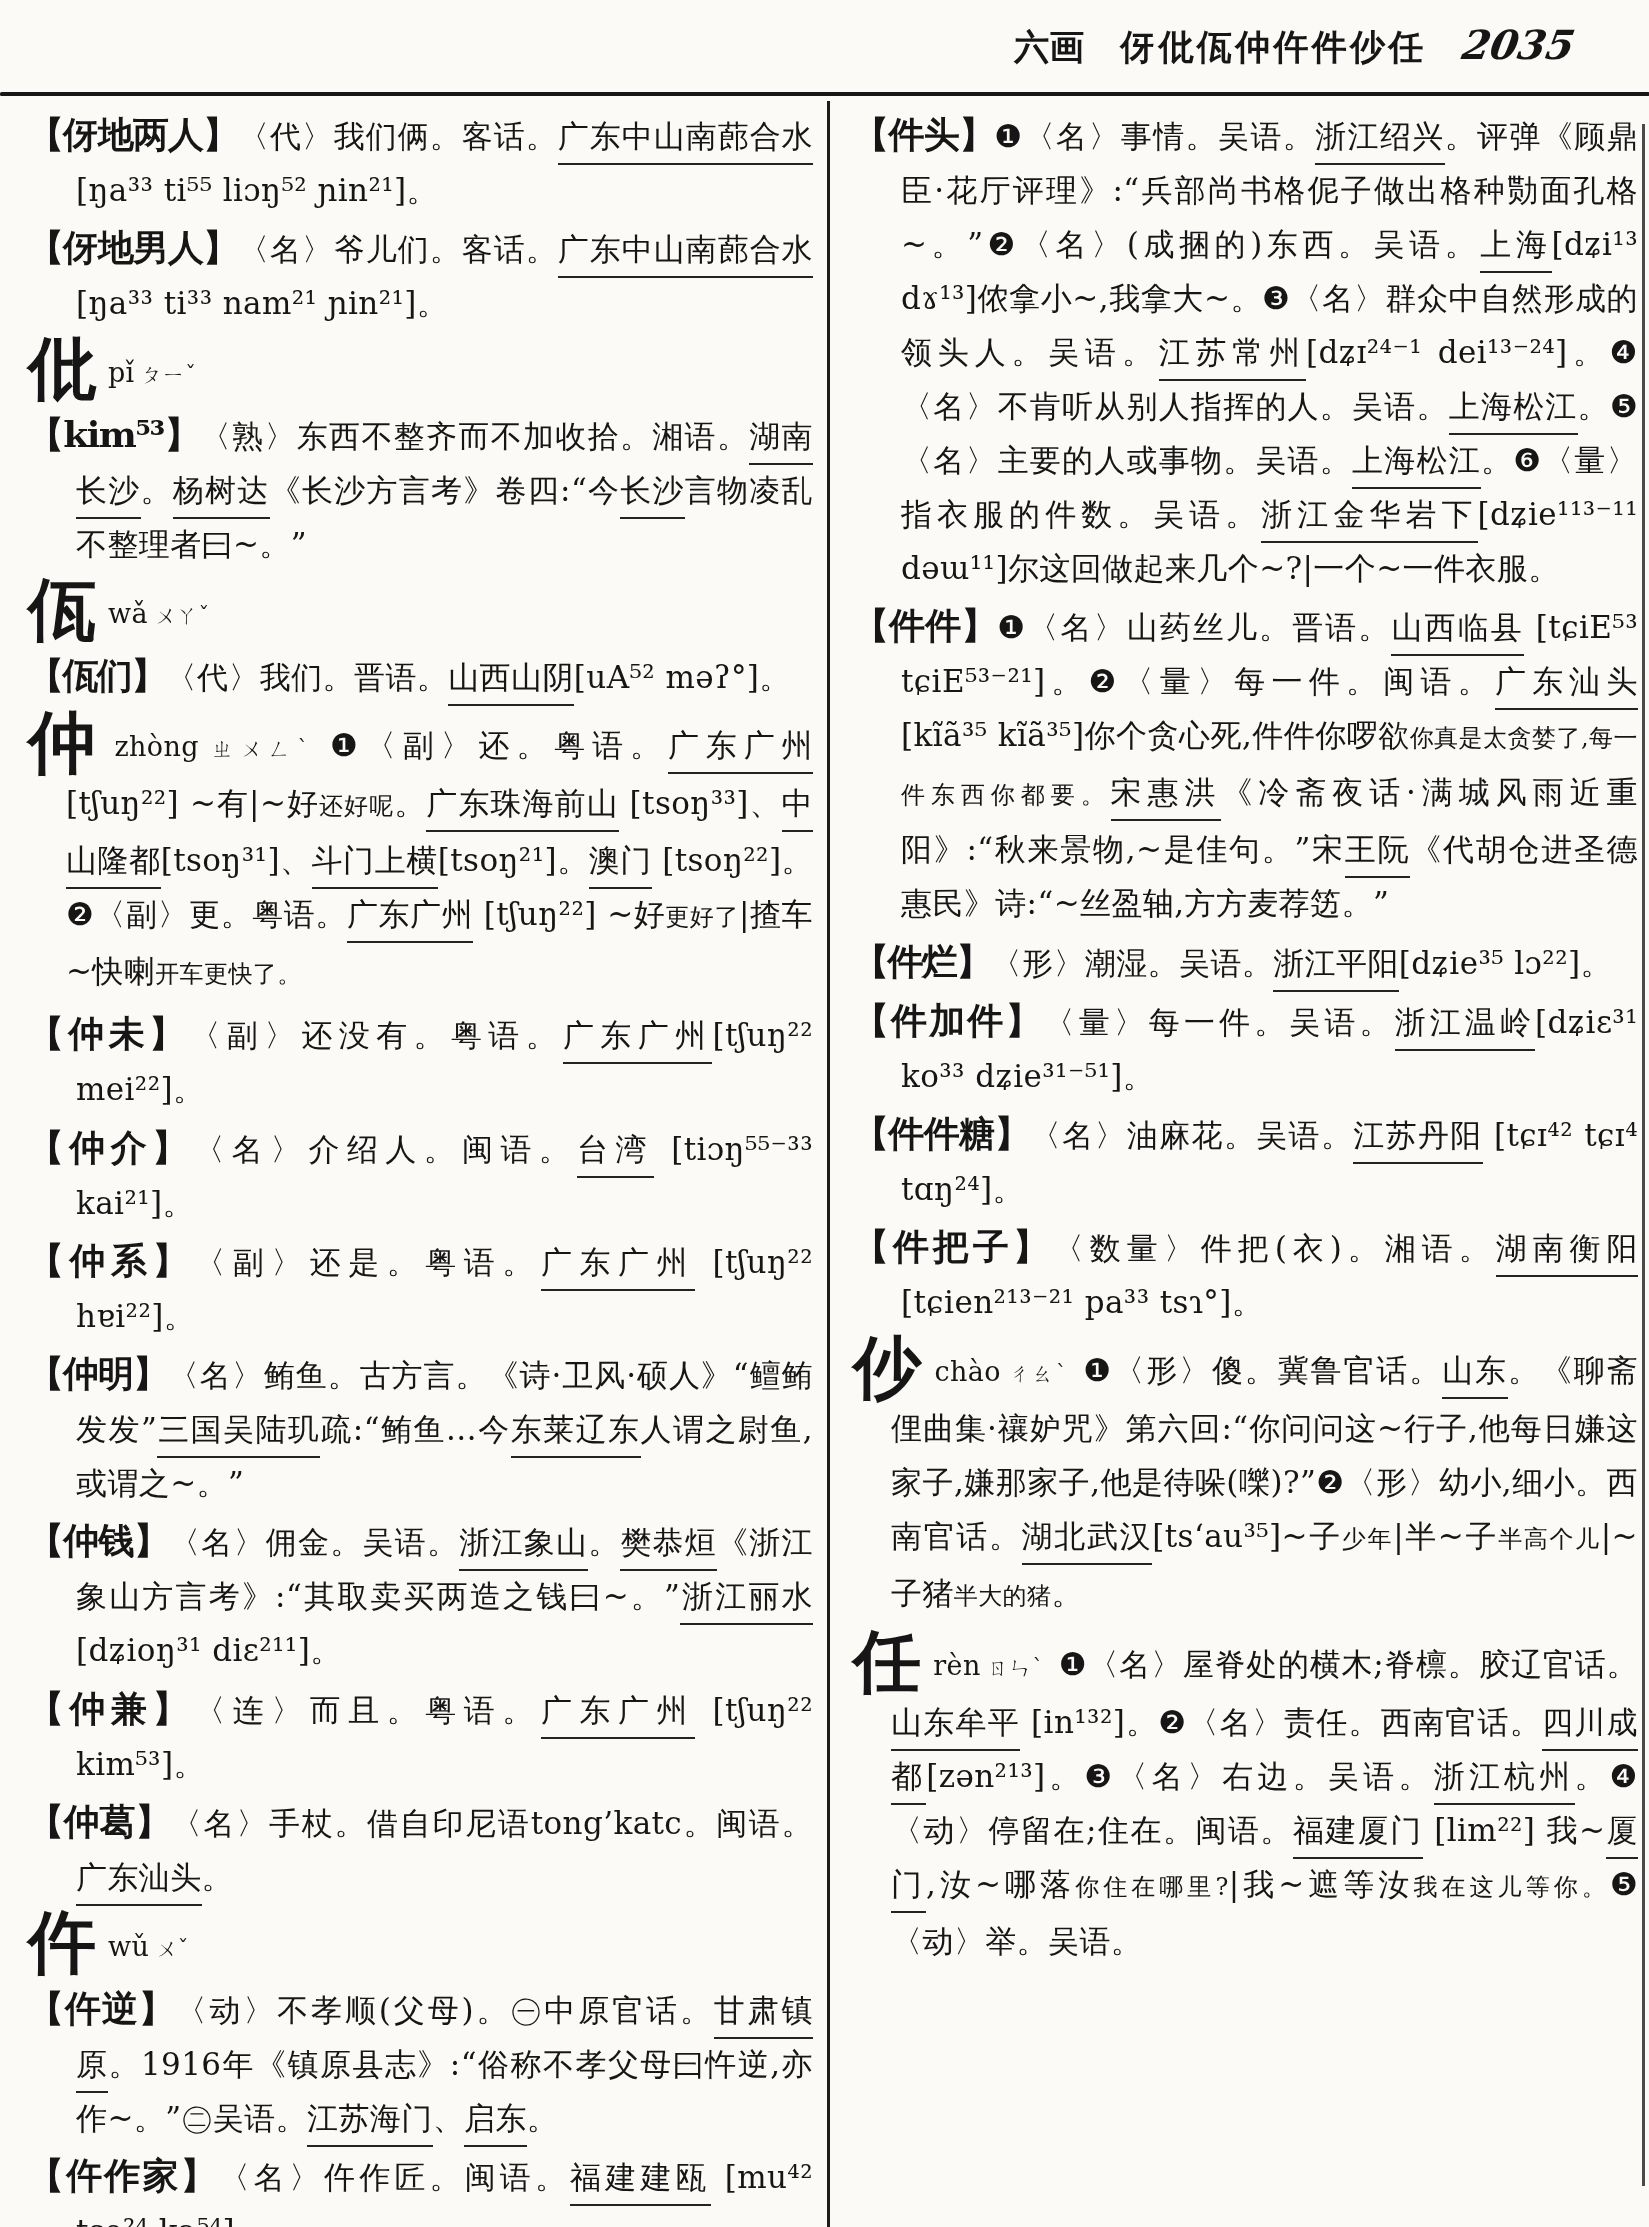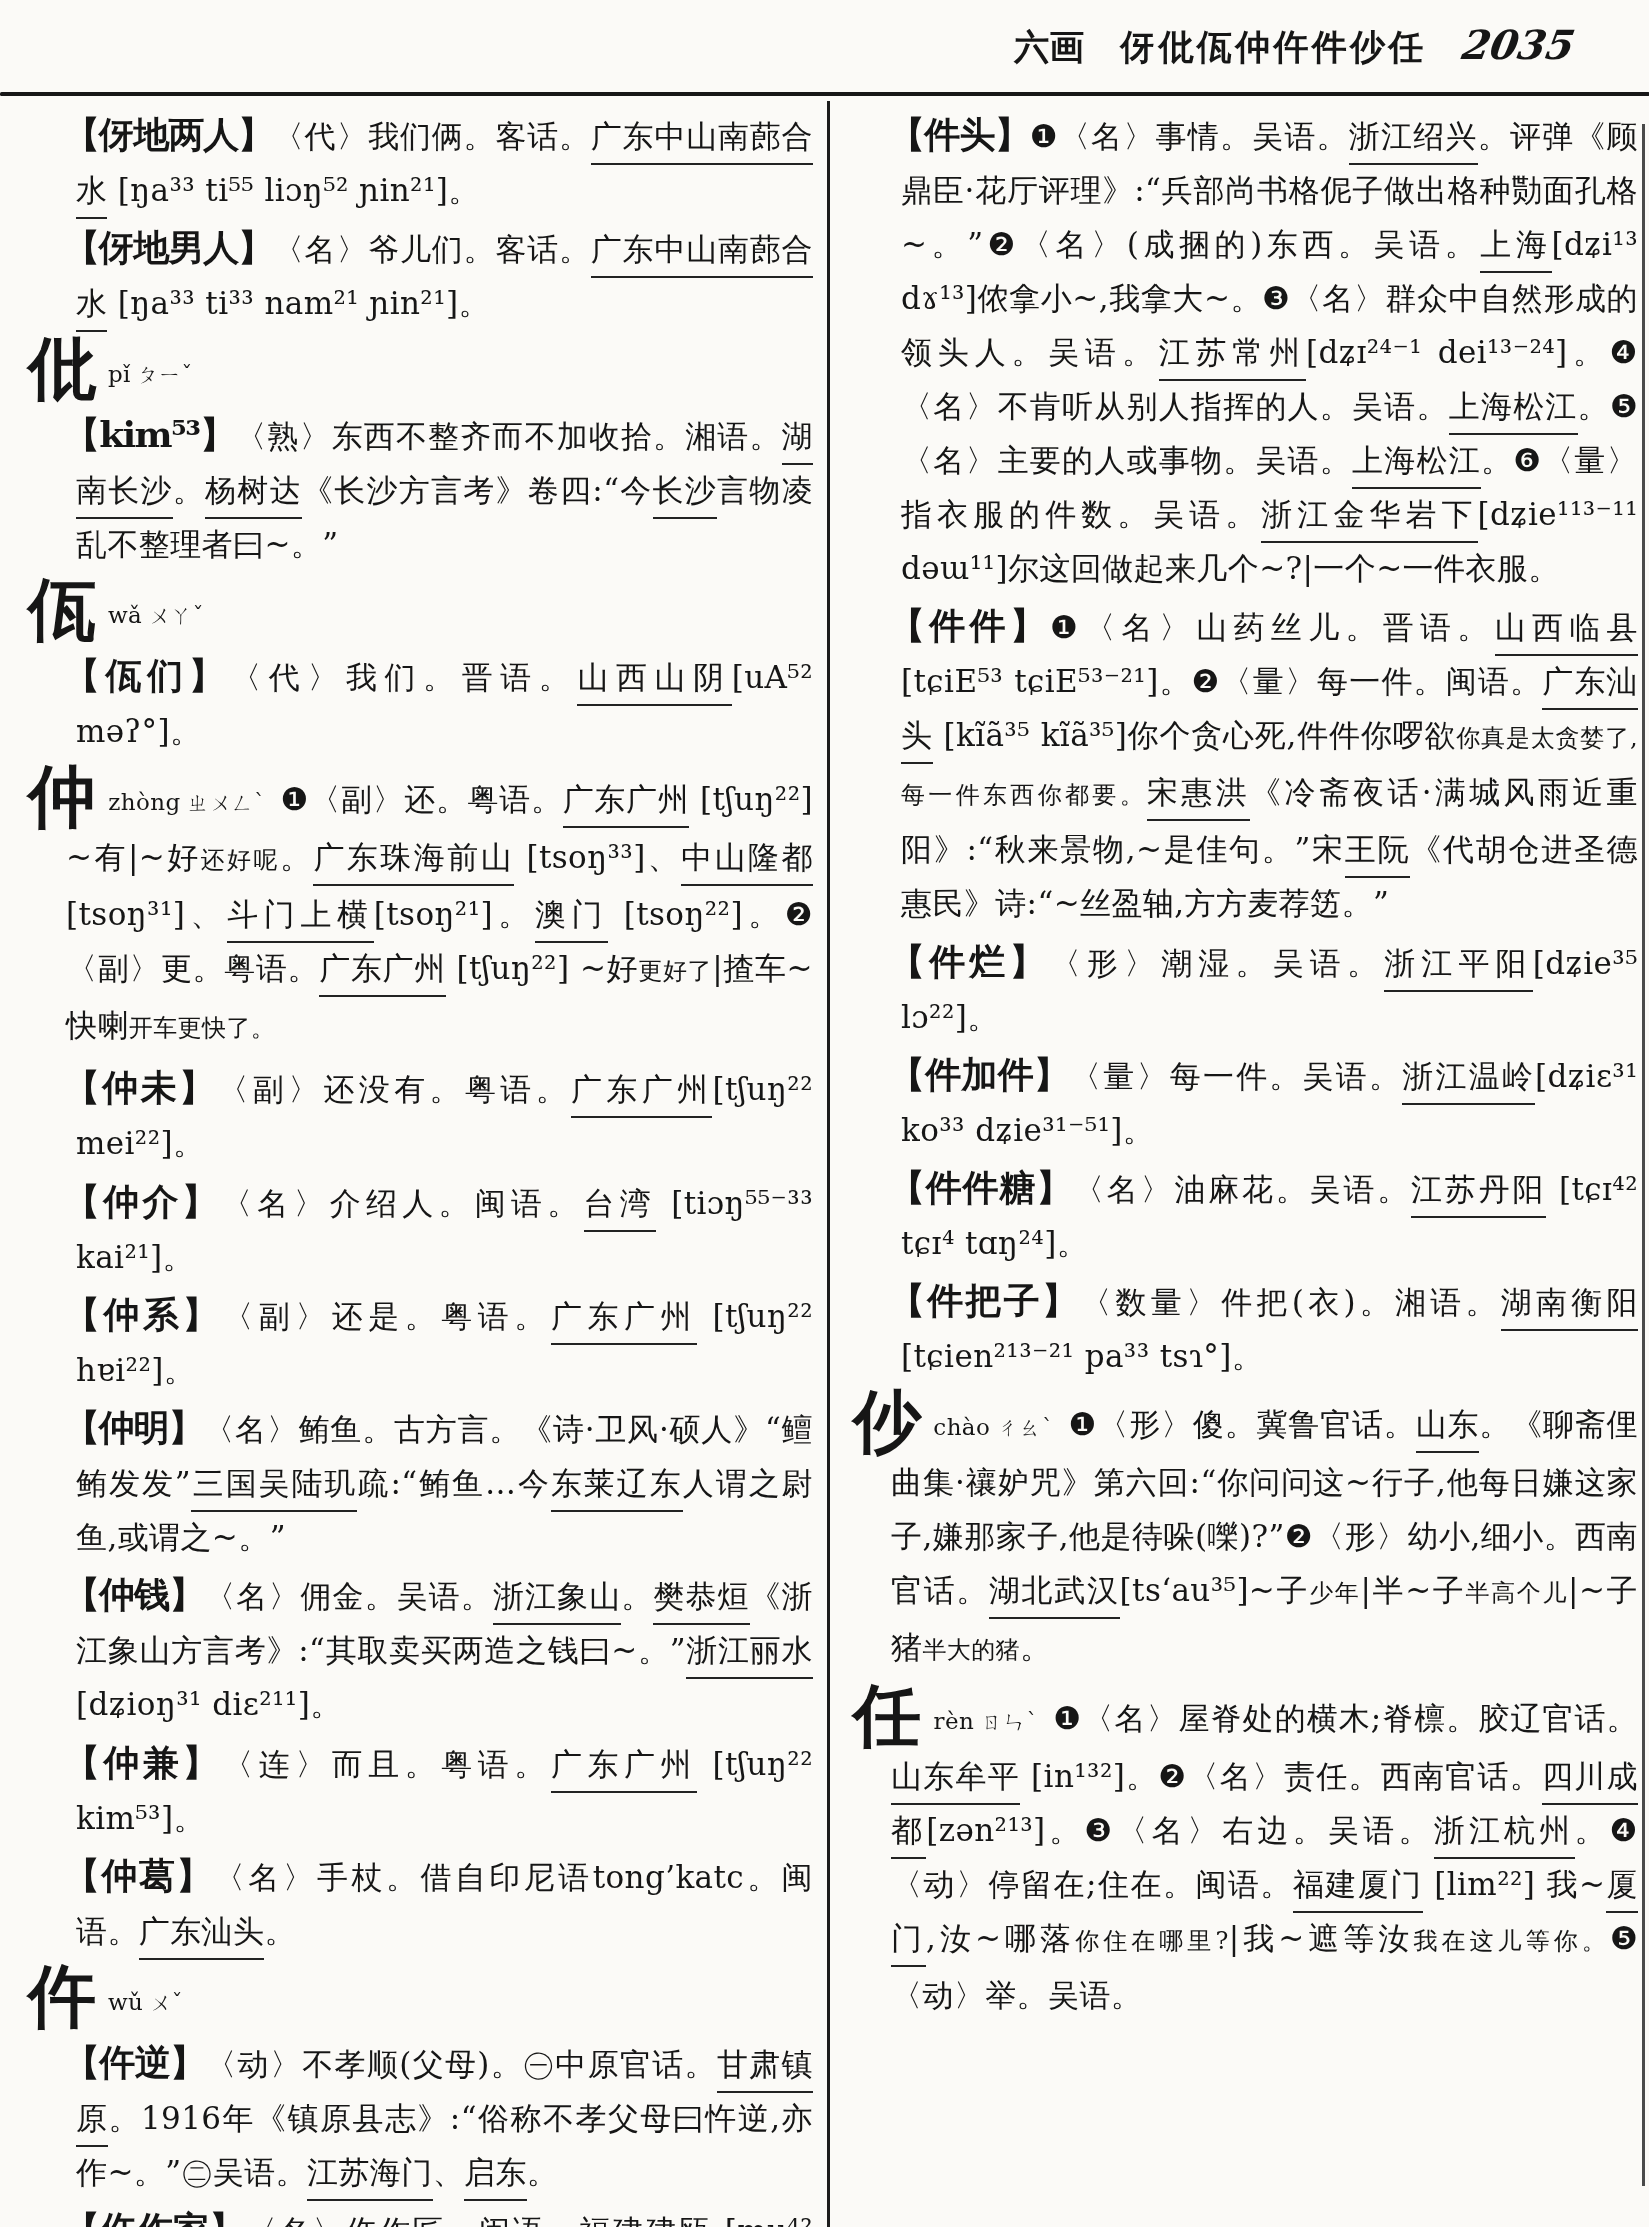--- a/index.html
+++ b/index.html
@@ -14,24 +14,24 @@
   .hpage{font-style:italic;font-weight:bold;font-size:40px;transform:skewX(-10deg);}
   .rule{position:absolute;left:0;top:92px;width:1650px;height:4.1px;background:#171717;border-radius:1.6px;}
   .divider{position:absolute;left:827px;top:101px;width:2.5px;height:2127px;background:#1c1c1c;}
   .edge{position:absolute;left:1642px;top:124px;width:2.5px;height:2062px;background:#4a4a4a;}
   .col{position:absolute;top:107px;width:785px;font-size:31px;line-height:54px;
        text-align:justify;letter-spacing:0.4px;}
   .col-left{left:28px;}
   .col-right{left:853px;}
   .entry{padding-left:48px;text-indent:-48px;margin:0 0 3.3px 0;}
   .charblock{padding-left:38px;text-indent:-38px;margin:10px 0 5px 0;}
-  .bracket{font-weight:bold;font-size:36px;letter-spacing:-1.6px;margin-left:36px;}
+  .bracket{font-weight:bold;font-size:36px;letter-spacing:-1.6px;}
   .bigchar{font-size:68px;line-height:58px;font-weight:600;margin-right:11.5px;
            vertical-align:-10px;font-family:"DejaVu Sans","DejaVu Serif",sans-serif;}
-  .pinyin{font-size:23px;margin-right:6.6px;}
+  .pinyin{font-size:27px;margin-right:6.6px;}
   .zhuyin{font-size:21.4px;margin-right:15px;}
   .u{border-bottom:2.5px solid #232323;padding-bottom:9px;}
   .small{font-size:24px;}
 </style>
 </head>
 <body>
 
 <div class="header">
   <span class="hsection">六画</span>
   <span class="hchars">伢仳佤仲仵件仯任</span>

